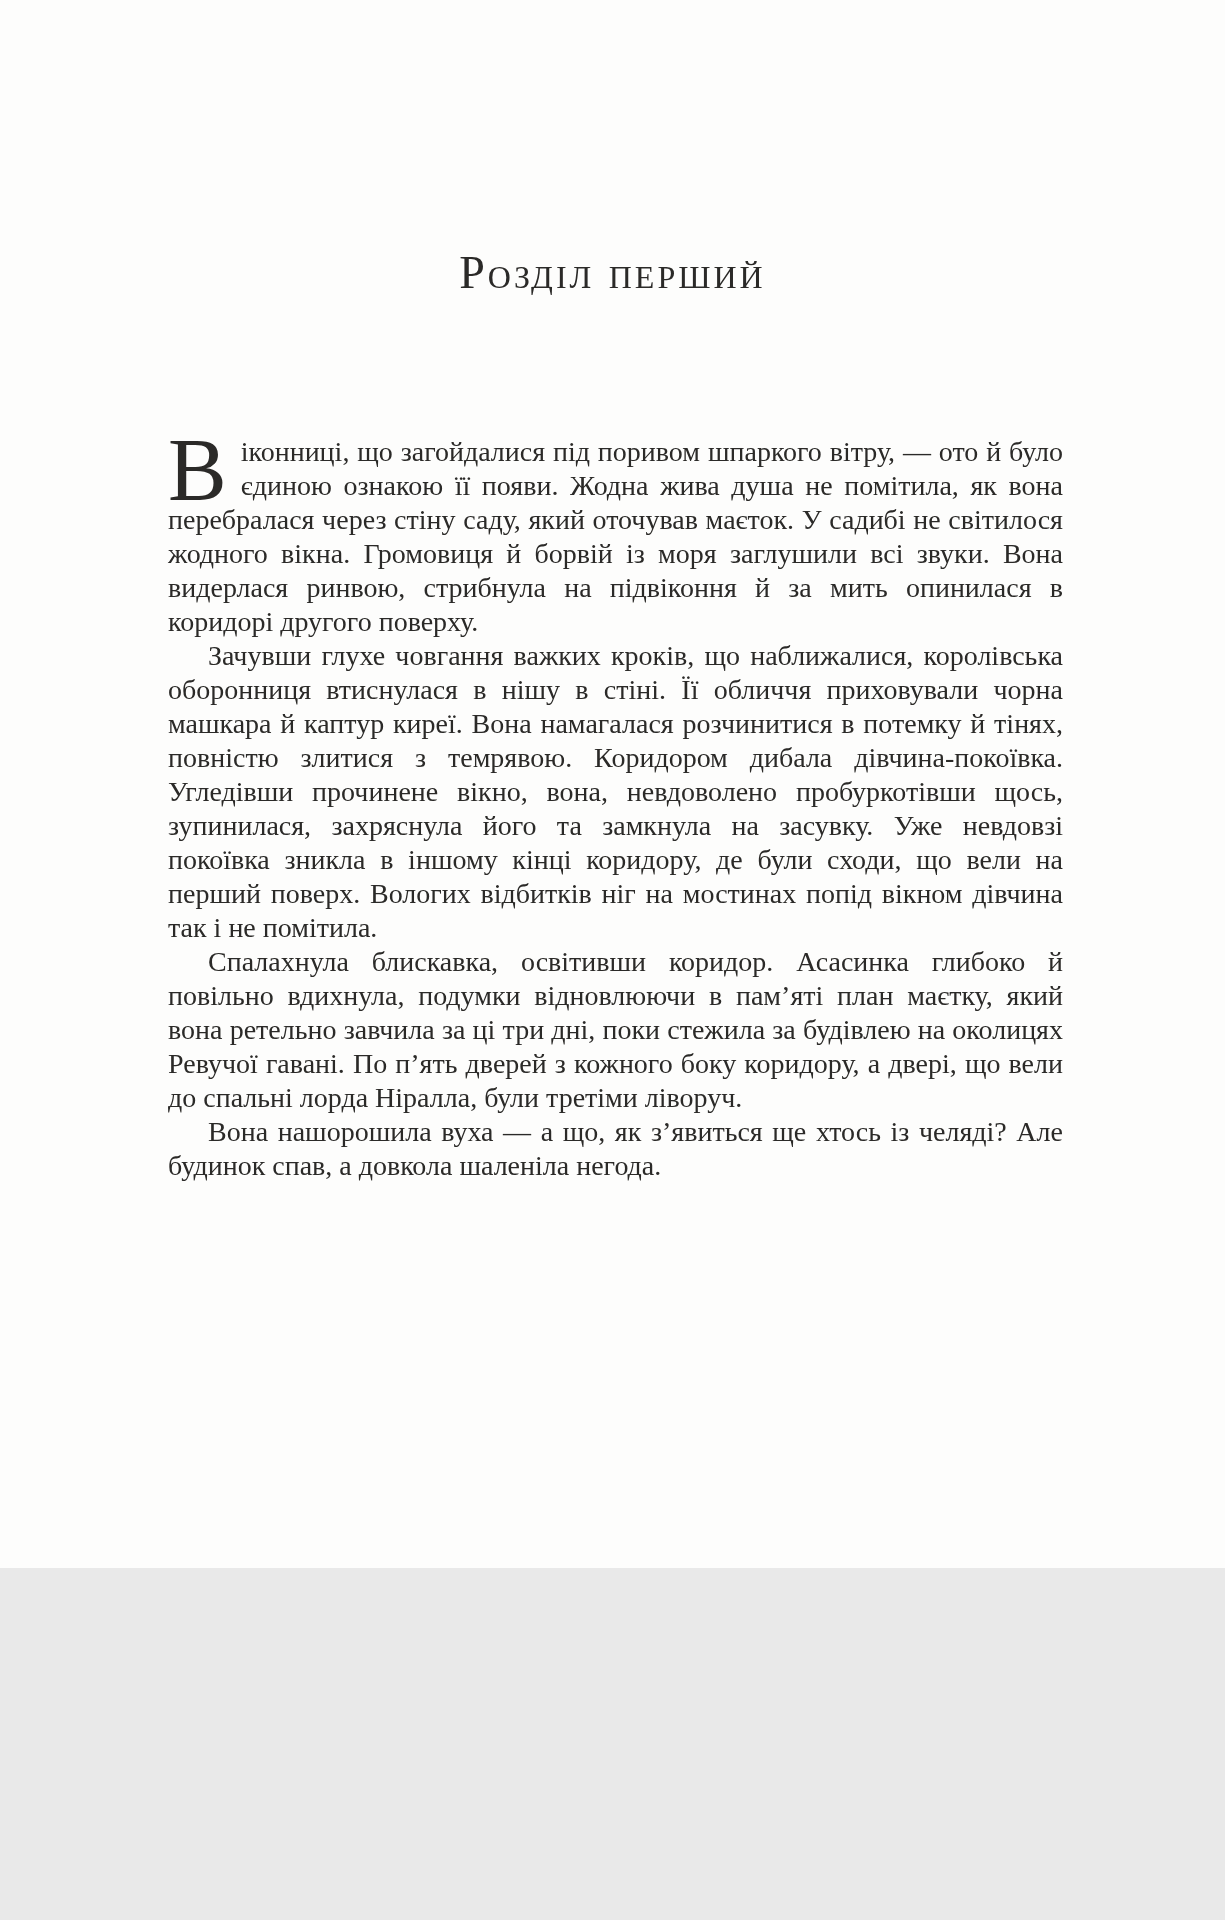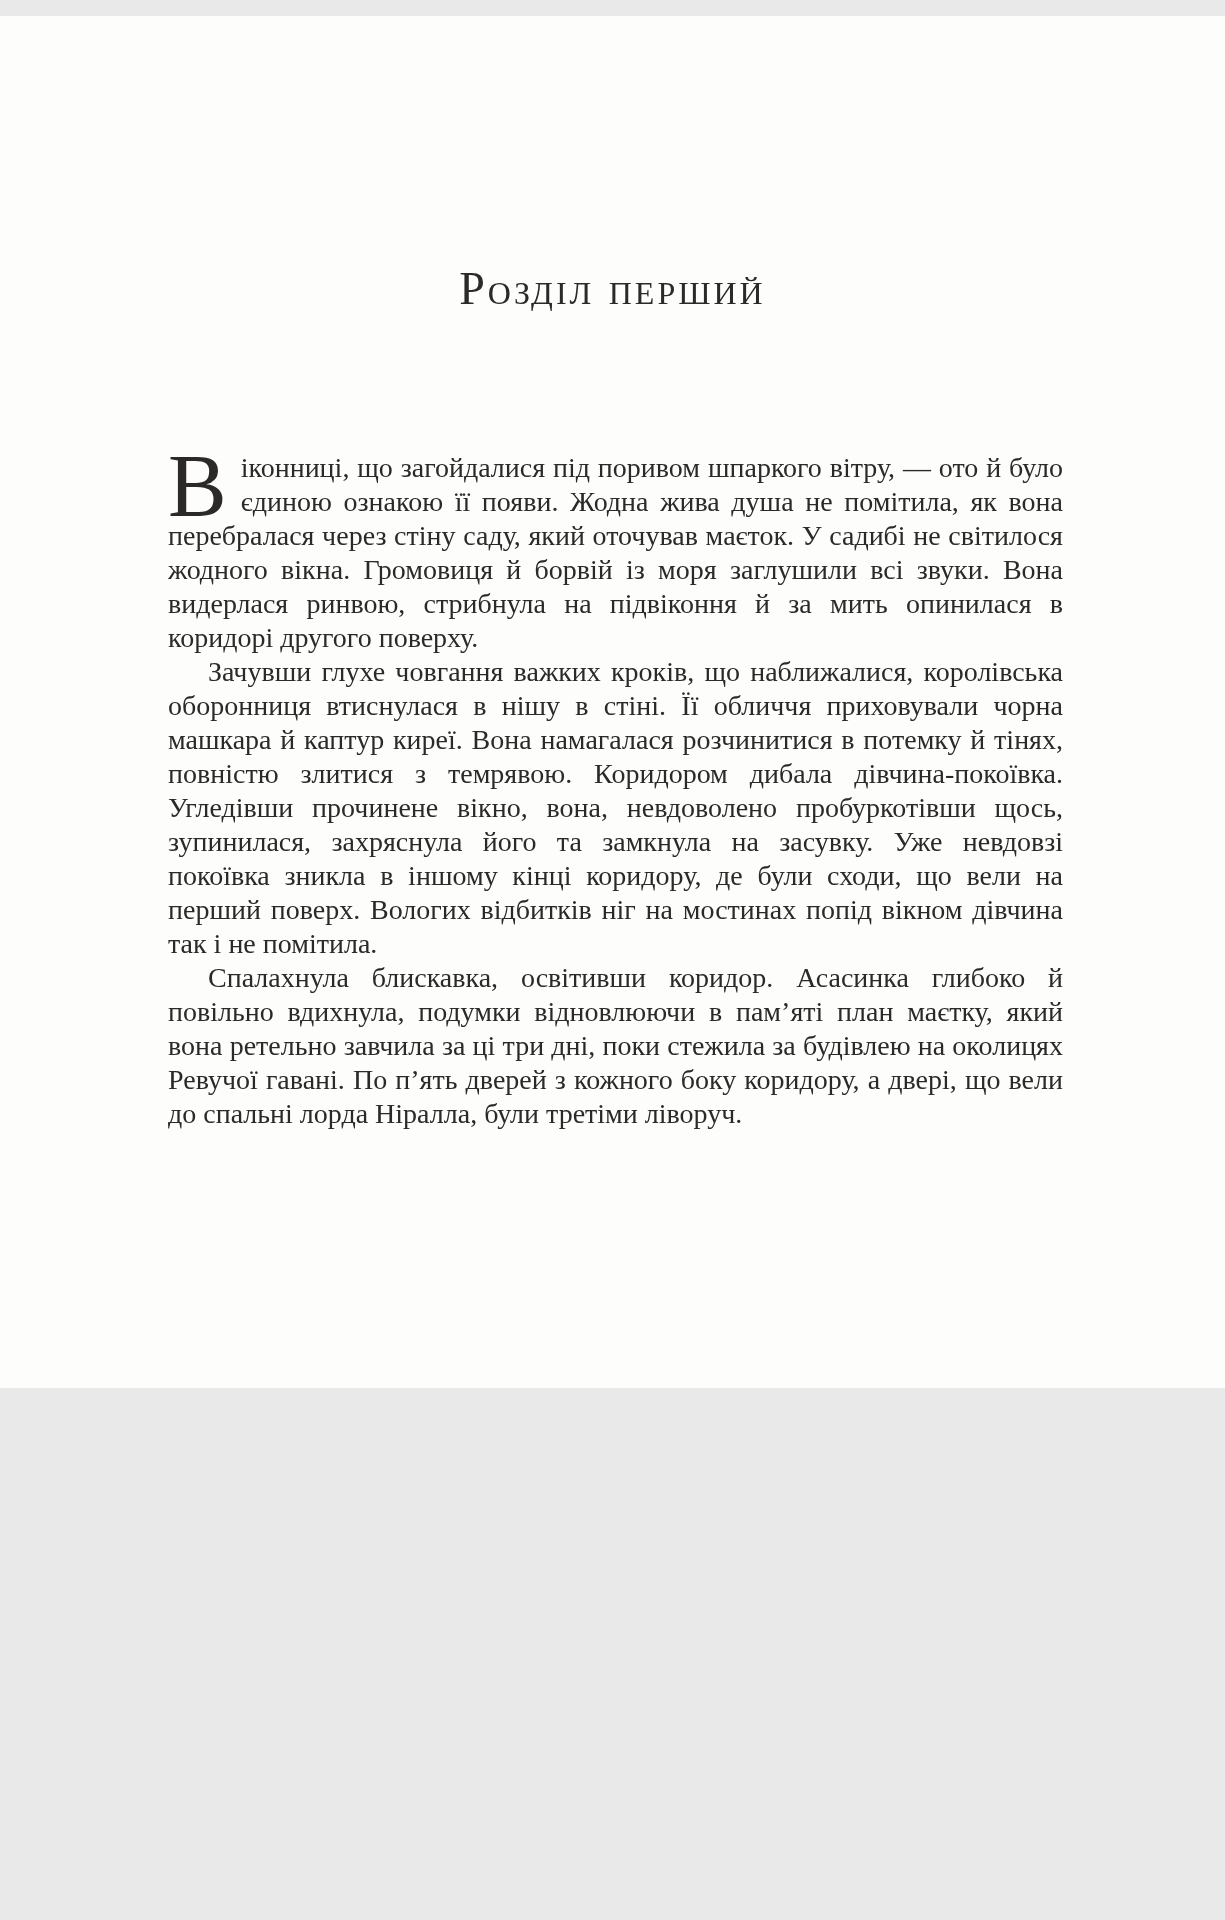--- a/index.html
+++ b/index.html
@@ -3,22 +3,22 @@
 <meta charset="utf-8">
 <style>
   html, body {
     margin: 0;
     padding: 0;
     background: #e9e9e9;
   }
   .page {
     position: relative;
     width: 1225px;
-    height: 1372px;
-    margin: 16px auto;
+    height: 1568px;
+    margin: 0 auto;
     background: #fdfdfc;
     box-sizing: border-box;
     font-family: "Liberation Serif", "DejaVu Serif", serif;
     color: #2b2a28;
     overflow: hidden;
   }
   .chapter-heading {
     margin: 0;
     padding-top: 246px;
     text-align: center;
@@ -62,16 +62,17 @@
   <h1 class="chapter-heading">Розділ перший</h1>
 
   <div class="text-block">
 
     <p class="first-paragraph"><span class="dropcap">В</span><span>іконниці, що загойдалися під поривом шпаркого вітру, — ото й було єдиною ознакою її появи. Жодна жива душа не помітила, як вона перебралася через стіну саду, який оточував маєток. У садибі не світилося жодного вікна. Громовиця й борвій із моря заглушили всі звуки. Вона видерлася ринвою, стрибнула на підвіконня й за мить опинилася в коридорі другого поверху.</span></p>
 
     <p>Зачувши глухе човгання важких кроків, що наближалися, королівська оборонниця втиснулася в нішу в стіні. Її обличчя приховували чорна машкара й каптур киреї. Вона намагалася розчинитися в потемку й тінях, повністю злитися з темрявою. Коридором дибала дівчина-покоївка. Угледівши прочинене вікно, вона, невдоволено пробуркотівши щось, зупинилася, захряснула його та замкнула на засувку. Уже невдовзі покоївка зникла в іншому кінці коридору, де були сходи, що вели на перший поверх. Вологих відбитків ніг на мостинах попід вікном дівчина так і не помітила.</p>
 
     <p>Спалахнула блискавка, освітивши коридор. Асасинка глибоко й повільно вдихнула, подумки відновлюючи в пам’яті план маєтку, який вона ретельно завчила за ці три дні, поки стежила за будівлею на околицях Ревучої гавані. По п’ять дверей з кожного боку коридору, а двері, що вели до спальні лорда Ніралла, були третіми ліворуч.</p>
 
+    <p>Вона нашорошила вуха — а що, як з’явиться ще хтось із челяді? Але будинок спав, а довкола шаленіла негода.</p>
 
   </div>
 
 </div>
 
 </body></html>

